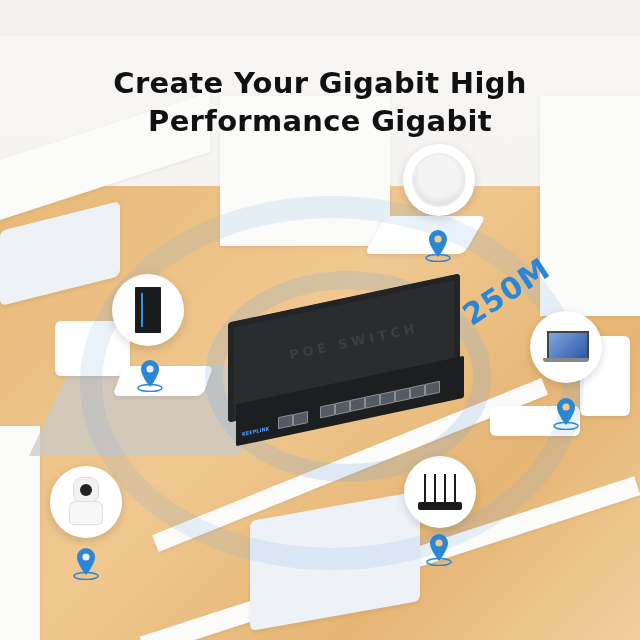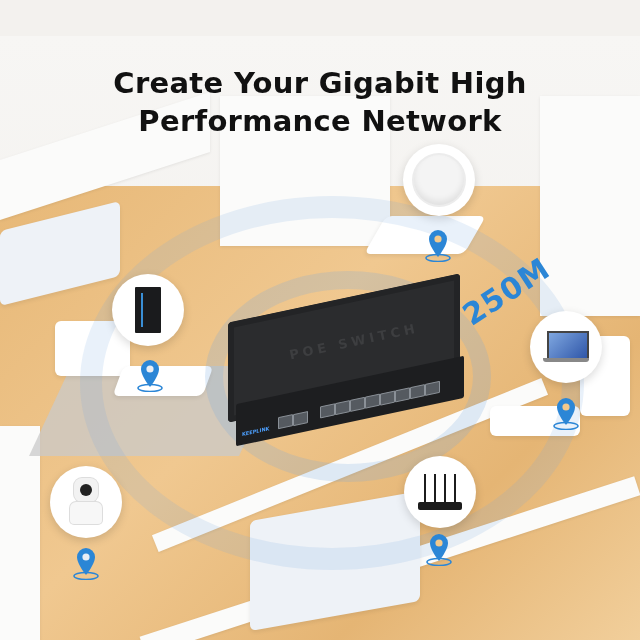--- a/index.html
+++ b/index.html
@@ -67,21 +67,21 @@
   <div class="furn" style="left:375px;top:180px;width:100px;height:38px;transform:skewX(-30deg);"></div>
   <div class="furn" style="left:490px;top:370px;width:90px;height:30px;"></div>
   <div class="furn bed" style="left:250px;top:470px;width:170px;height:110px;transform:skewY(-10deg);"></div>
   <div class="furn" style="left:580px;top:300px;width:50px;height:80px;"></div>
 
   <div class="ripple" style="left:205px;top:235px;width:250px;height:175px;"></div>
   <div class="ripple" style="left:80px;top:160px;width:460px;height:330px;border-width:22px;border-color:rgba(120,170,225,.16);"></div>
 
   <div class="title">
     <div>Create Your Gigabit High</div>
-    <div>Performance Network</div>
+    <div>Performance Gigabit</div>
   </div>
 
   <div class="badge" style="left:458px;top:238px;">250M</div>
 
   <div class="switch">
     <div class="sw-top"></div>
     <div class="sw-label">POE SWITCH</div>
     <div class="sw-front">
       <span class="brand">KEEPLINK</span>
       <div class="port" style="left:42px;top:22px;"></div>

